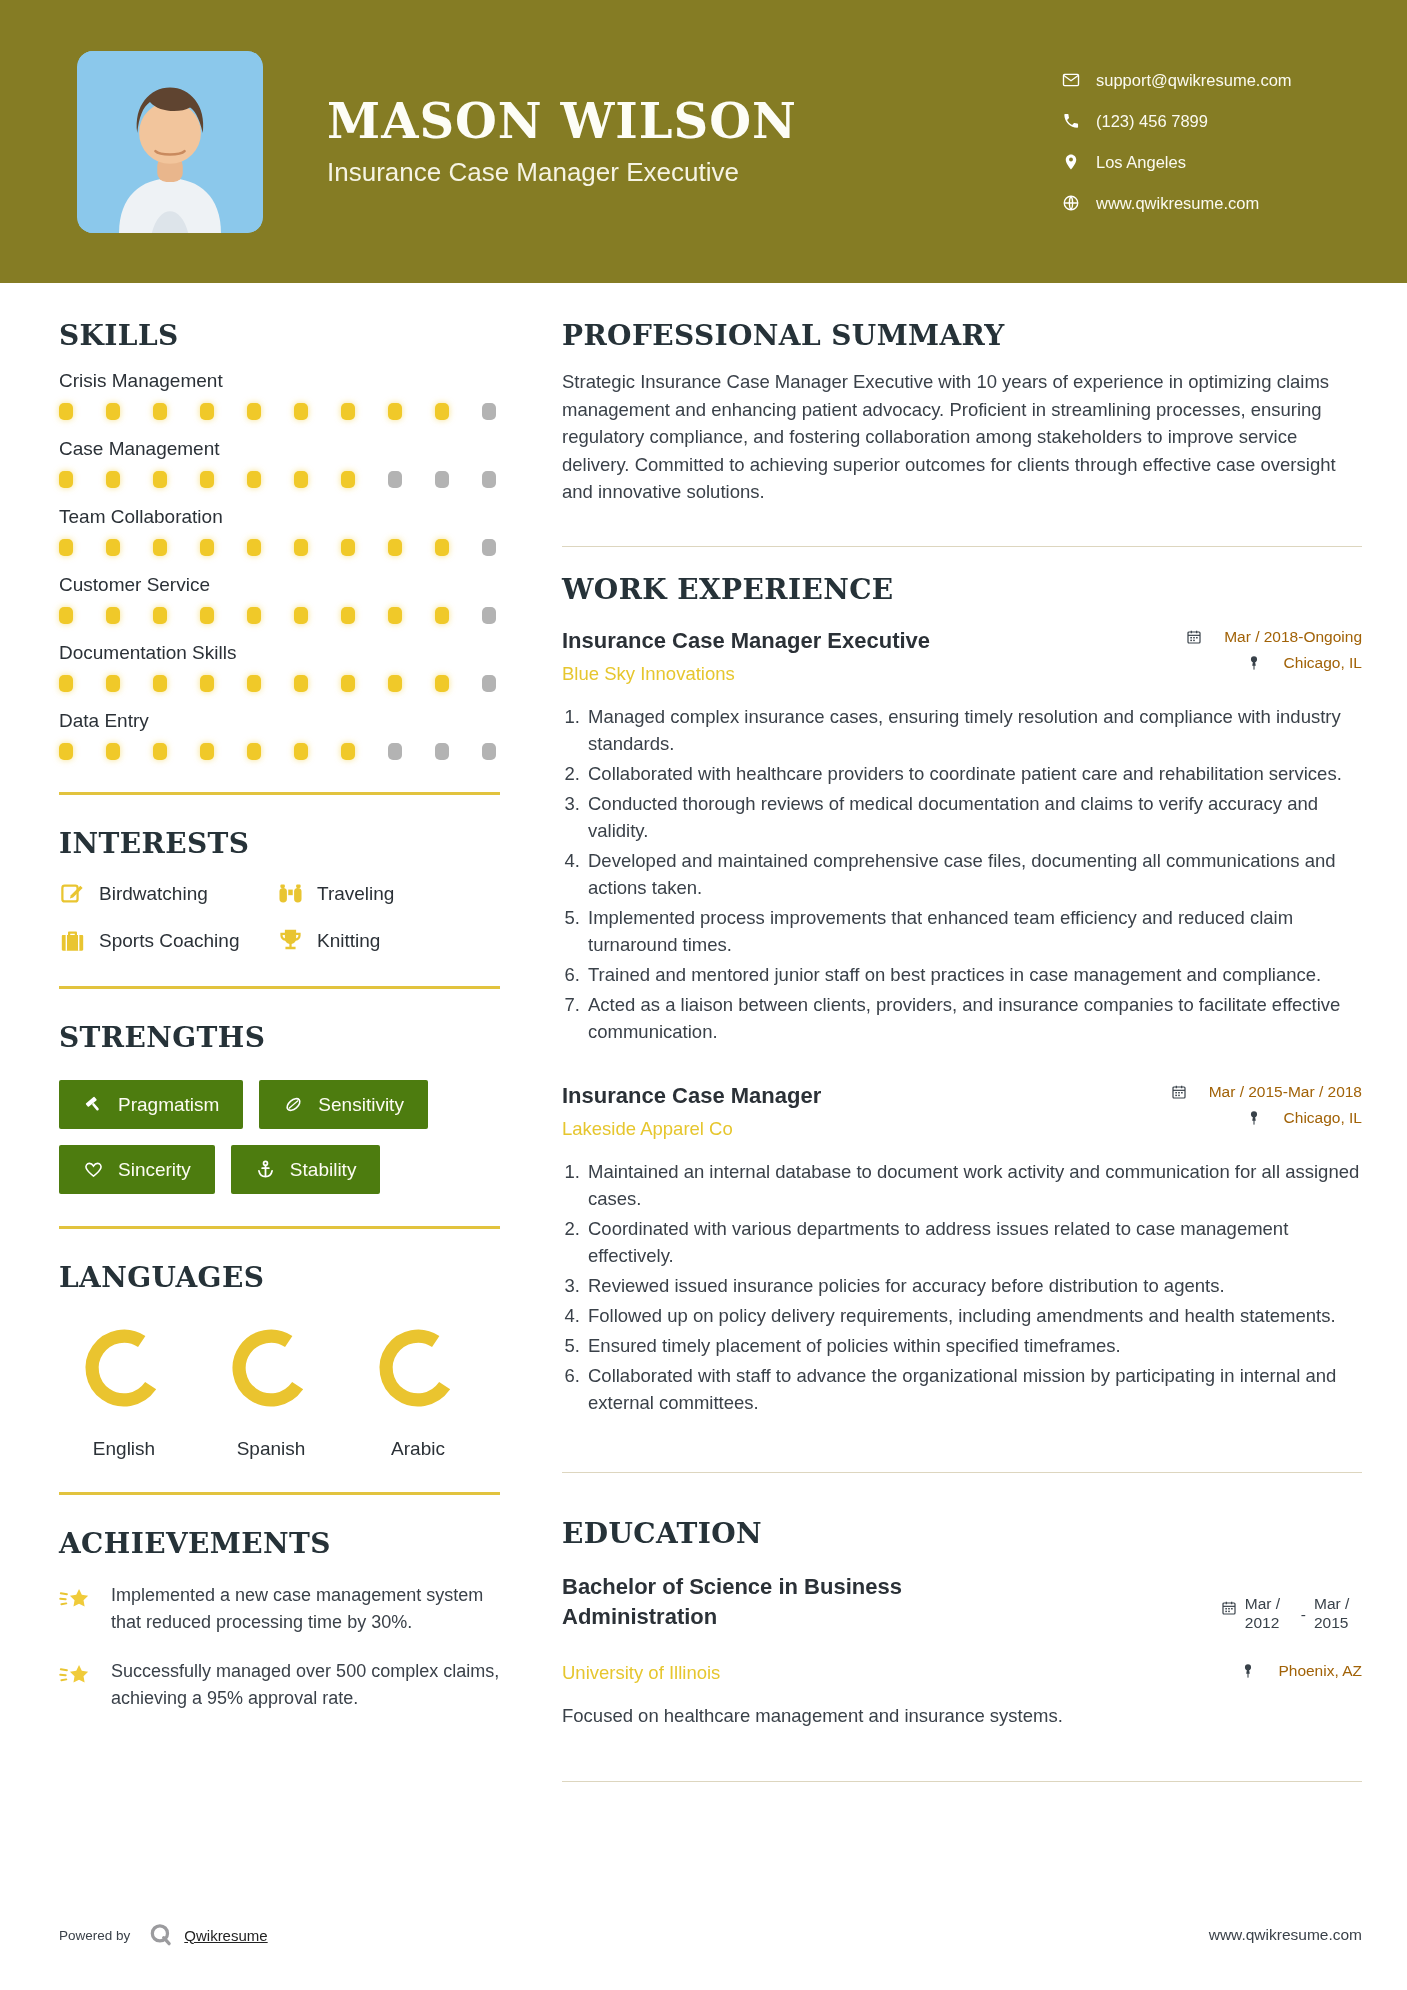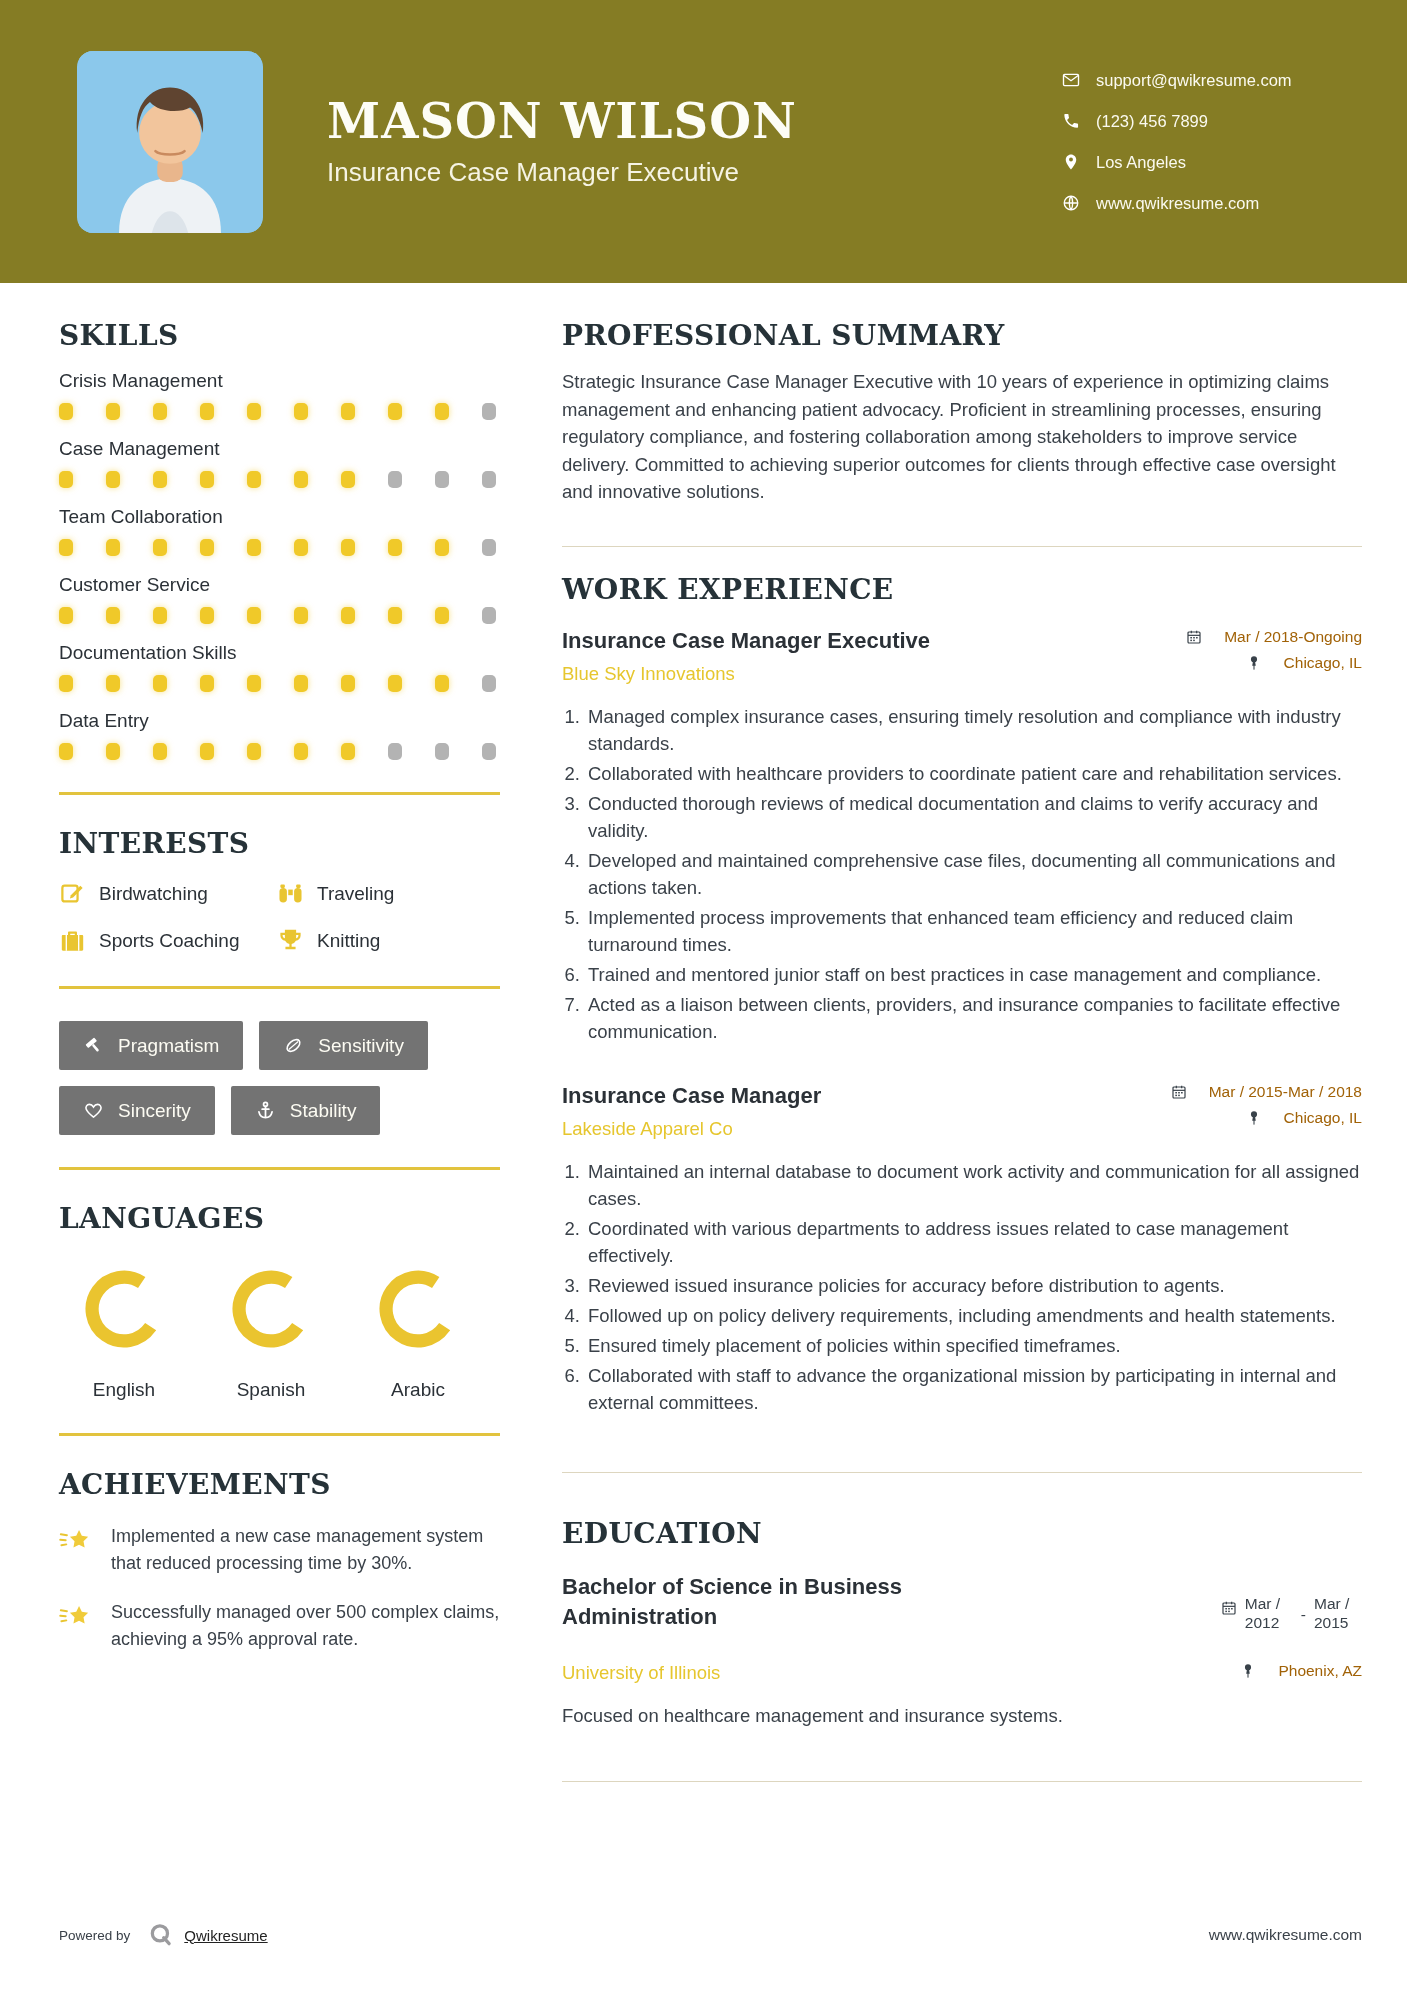--- a/index.html
+++ b/index.html
@@ -48,21 +48,21 @@
   .dots { display:flex; gap:33px; }
   .dot { width:14px; height:17px; border-radius:5px; background:#b3b3b3; flex-shrink:0; }
   .dot.on { background:#f0c929; box-shadow:0 0 6px rgba(240,201,41,.55); }
   
   .int-grid { display:grid; grid-template-columns:218px 1fr; row-gap:20px; margin-top:20px; }
   .int-item { display:flex; align-items:center; gap:13px; font-size:19px; color:#2b3137; }
   .iicon { width:27px; height:27px; flex-shrink:0; }
   
   .badges { display:flex; flex-wrap:wrap; gap:16px; margin-top:26px; }
   .badge {
-    background:#737373; color:#fdfcf3; font-size:19px; display:flex;
+    background:#4d7c0f; color:#fdfcf3; font-size:19px; display:flex;
     align-items:center; gap:14px; padding:0 24px; height:49px; border-radius:2px;
   }
   .bicon { width:21px; height:21px; flex-shrink:0; }
   
   .langs { display:flex; gap:17px; margin-top:30px; }
   .lang { width:130px; display:flex; flex-direction:column; align-items:center; }
   .arc { width:88px; height:88px; }
   .lang-label { font-size:19px; color:#2b3137; margin-top:26px; }
   
   .ach-item { display:flex; gap:18px; margin-top:22px; }
@@ -281,20 +281,21 @@
                 <path d="M7 2.5h10V5h4v2.5c0 2.6-1.9 4.4-4.2 4.7A5.6 5.6 0 0113 15.1v2.4h3.5v2.3h-9v-2.3H11v-2.4a5.6 5.6 0 01-3.8-2.9C4.9 11.9 3 10.1 3 7.5V5h4V2.5zM5 7v.5c0 1.3.8 2.2 2 2.5V7H5zm14 0h-2v3c1.2-.3 2-1.2 2-2.5V7z" fill="#e9c531"></path>
               </svg>
             <span>Knitting</span>
           </div>
         </div>
       </section>
 
       <hr class="div-left">
 
       <section>
+        <h2 class="sec">STRENGTHS</h2>
         <div class="badges">
           <div class="badge">
             <svg class="bicon" viewBox="0 0 24 24">
                 <g transform="rotate(-40 12 12)" fill="#fff">
                   <rect x="5.5" y="5.5" width="13" height="5" rx="1"></rect>
                   <rect x="10.5" y="10.5" width="3" height="10" rx="1.5"></rect>
                 </g>
               </svg>
             <span>Pragmatism</span>
           </div>

